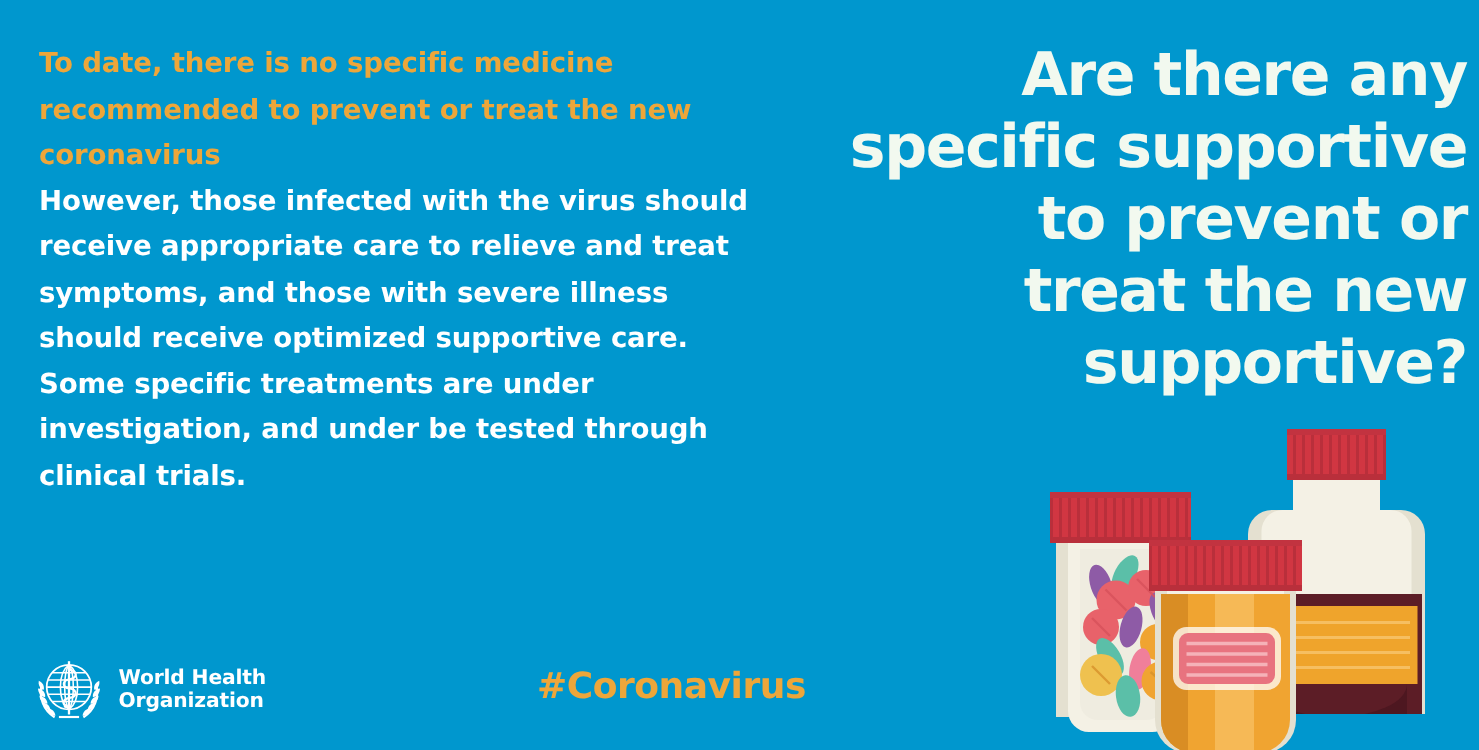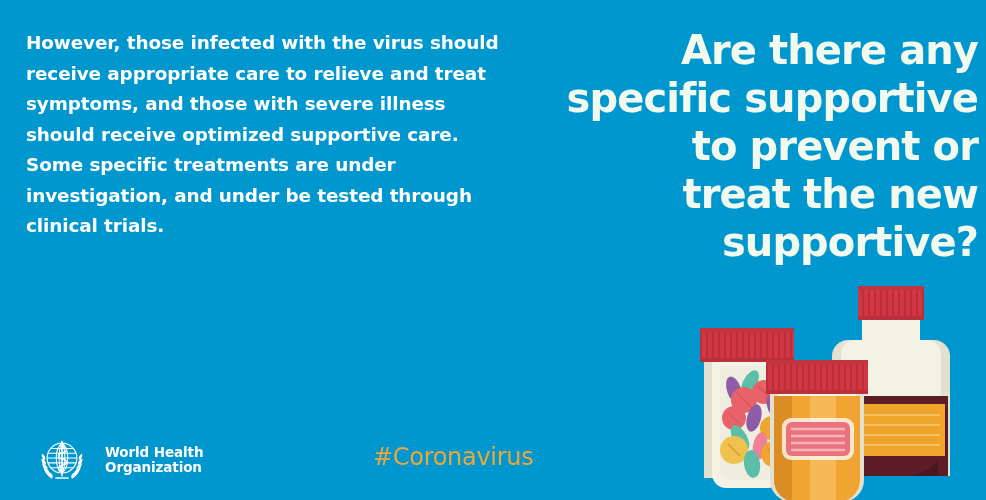--- a/index.html
+++ b/index.html
@@ -40,50 +40,55 @@
     color:#f2f9ef;
     font-weight:bold;
     font-size:40px;
     line-height:48px;
     letter-spacing:-0.9px;
     white-space:nowrap;
   }
 
   
   #who-logo{
-    position:absolute;left:38px;top:436px;
-    display:flex;align-items:center;gap:19px;justify-content:space-between;
+    position:absolute;left:22px;top:436px;
+    display:flex;align-items:center;gap:9px;justify-content:space-between;
   }
   #who-emblem{width:48px;height:48px;display:block;}
   #who-wordmark{
     display:block;color:#ffffff;font-weight:bold;
     font-size:13.5px;line-height:15.5px;letter-spacing:-0.1px;
   }
   #who-wordmark span{display:block;white-space:nowrap;}
 
   
   #hashtag{
-    position:absolute;left:373px;top:443px;
-    color:#eda63a;font-weight:normal;font-size:24px;
+    position:absolute;left:358px;top:443px;
+    color:#eda63a;font-weight:bold;font-size:24px;
     letter-spacing:-0.3px;white-space:nowrap;
   }
 
   
   #illustration{
     position:absolute;left:690px;top:278px;width:296px;height:222px;
   }
   #illustration svg{display:block;width:296px;height:222px;}
 </style>
 </head>
 <body>
 
 <div id="poster">
 
   <div id="left-column">
 
+    <p class="para lead">
+      <span class="line">To date, there is no specific medicine</span>
+      <span class="line">recommended to prevent or treat the new</span>
+      <span class="line">coronavirus</span>
+    </p>
 
     <p class="para">
       <span class="line">However, those infected with the virus should</span>
       <span class="line">receive appropriate care to relieve and treat</span>
       <span class="line">symptoms, and those with severe illness</span>
       <span class="line">should receive optimized supportive care.</span>
     </p>
 
     <p class="para">
       <span class="line">Some specific treatments are under</span>

